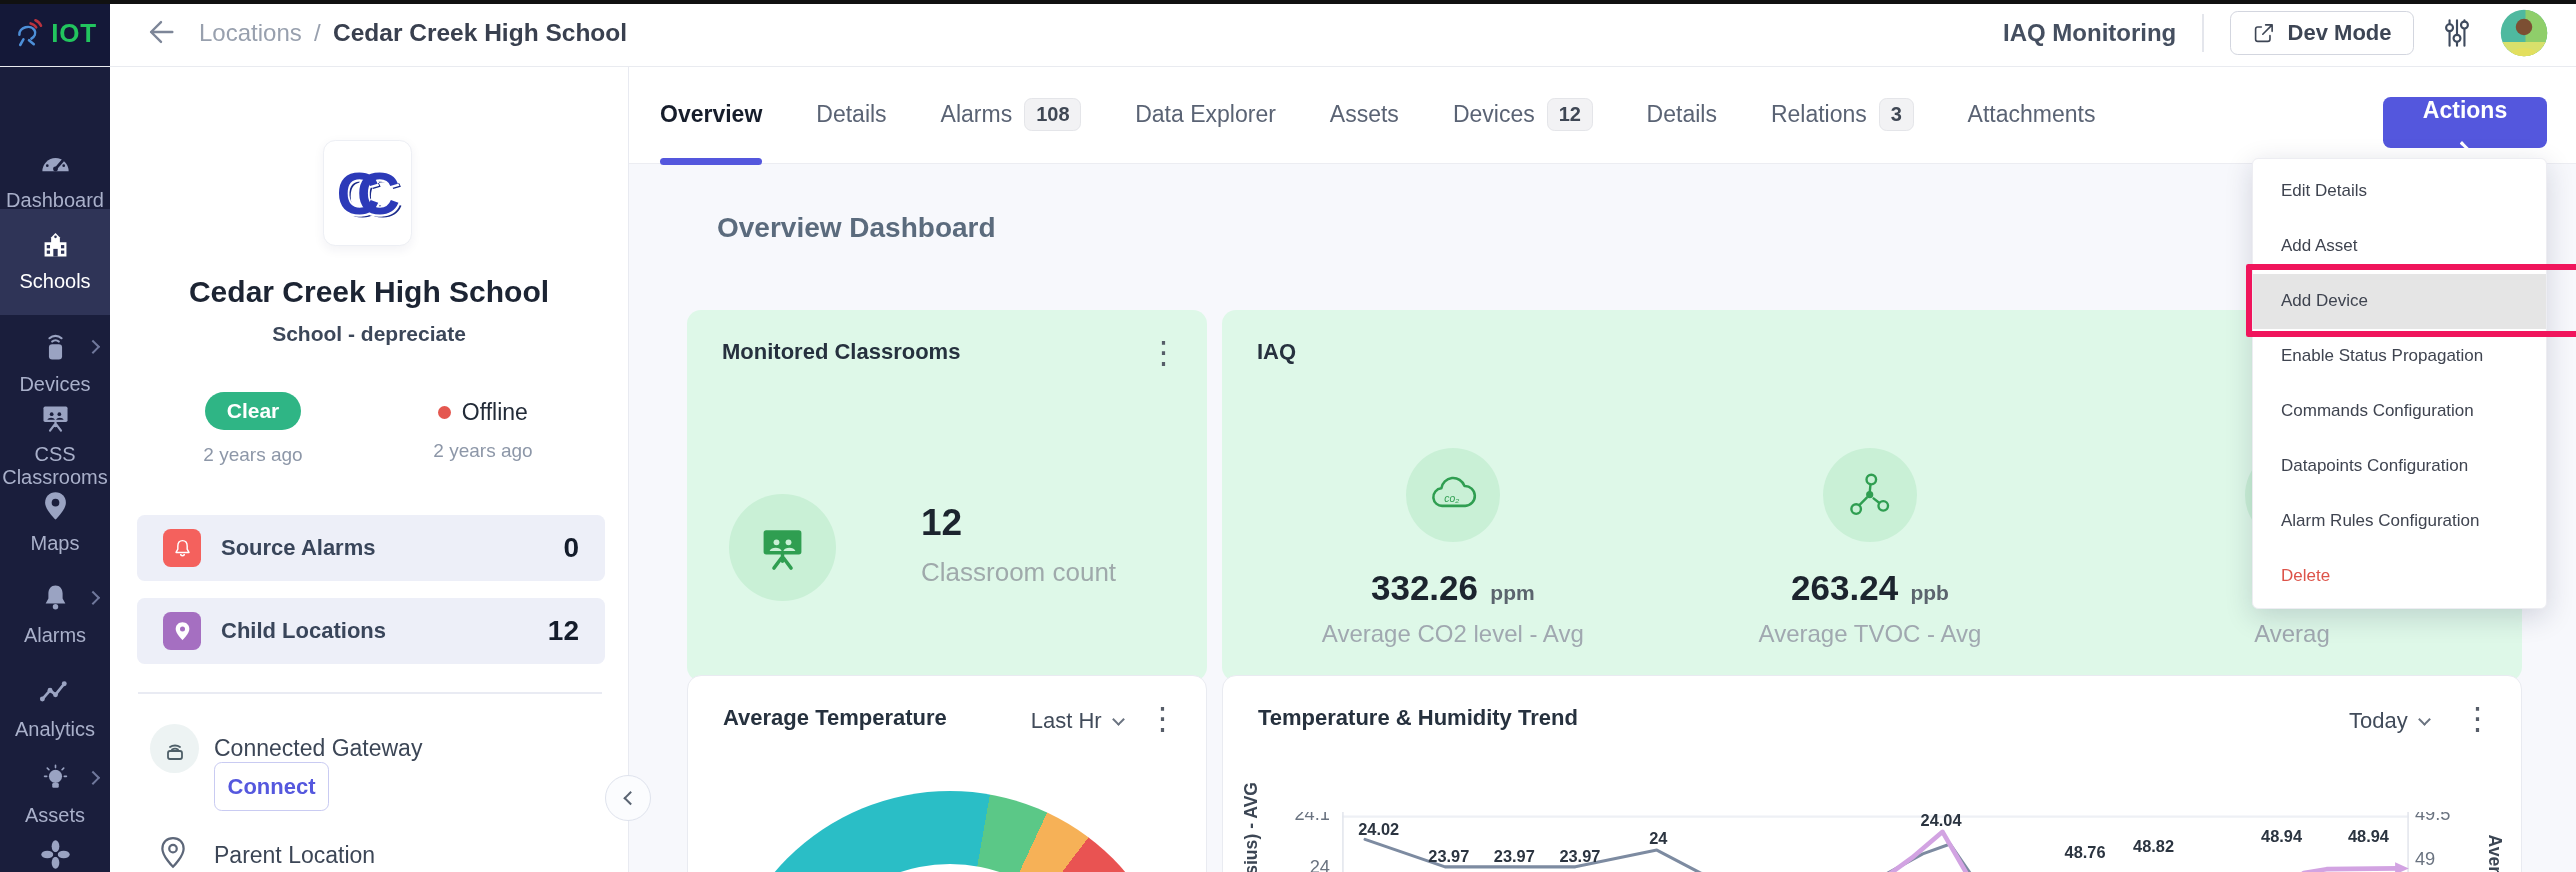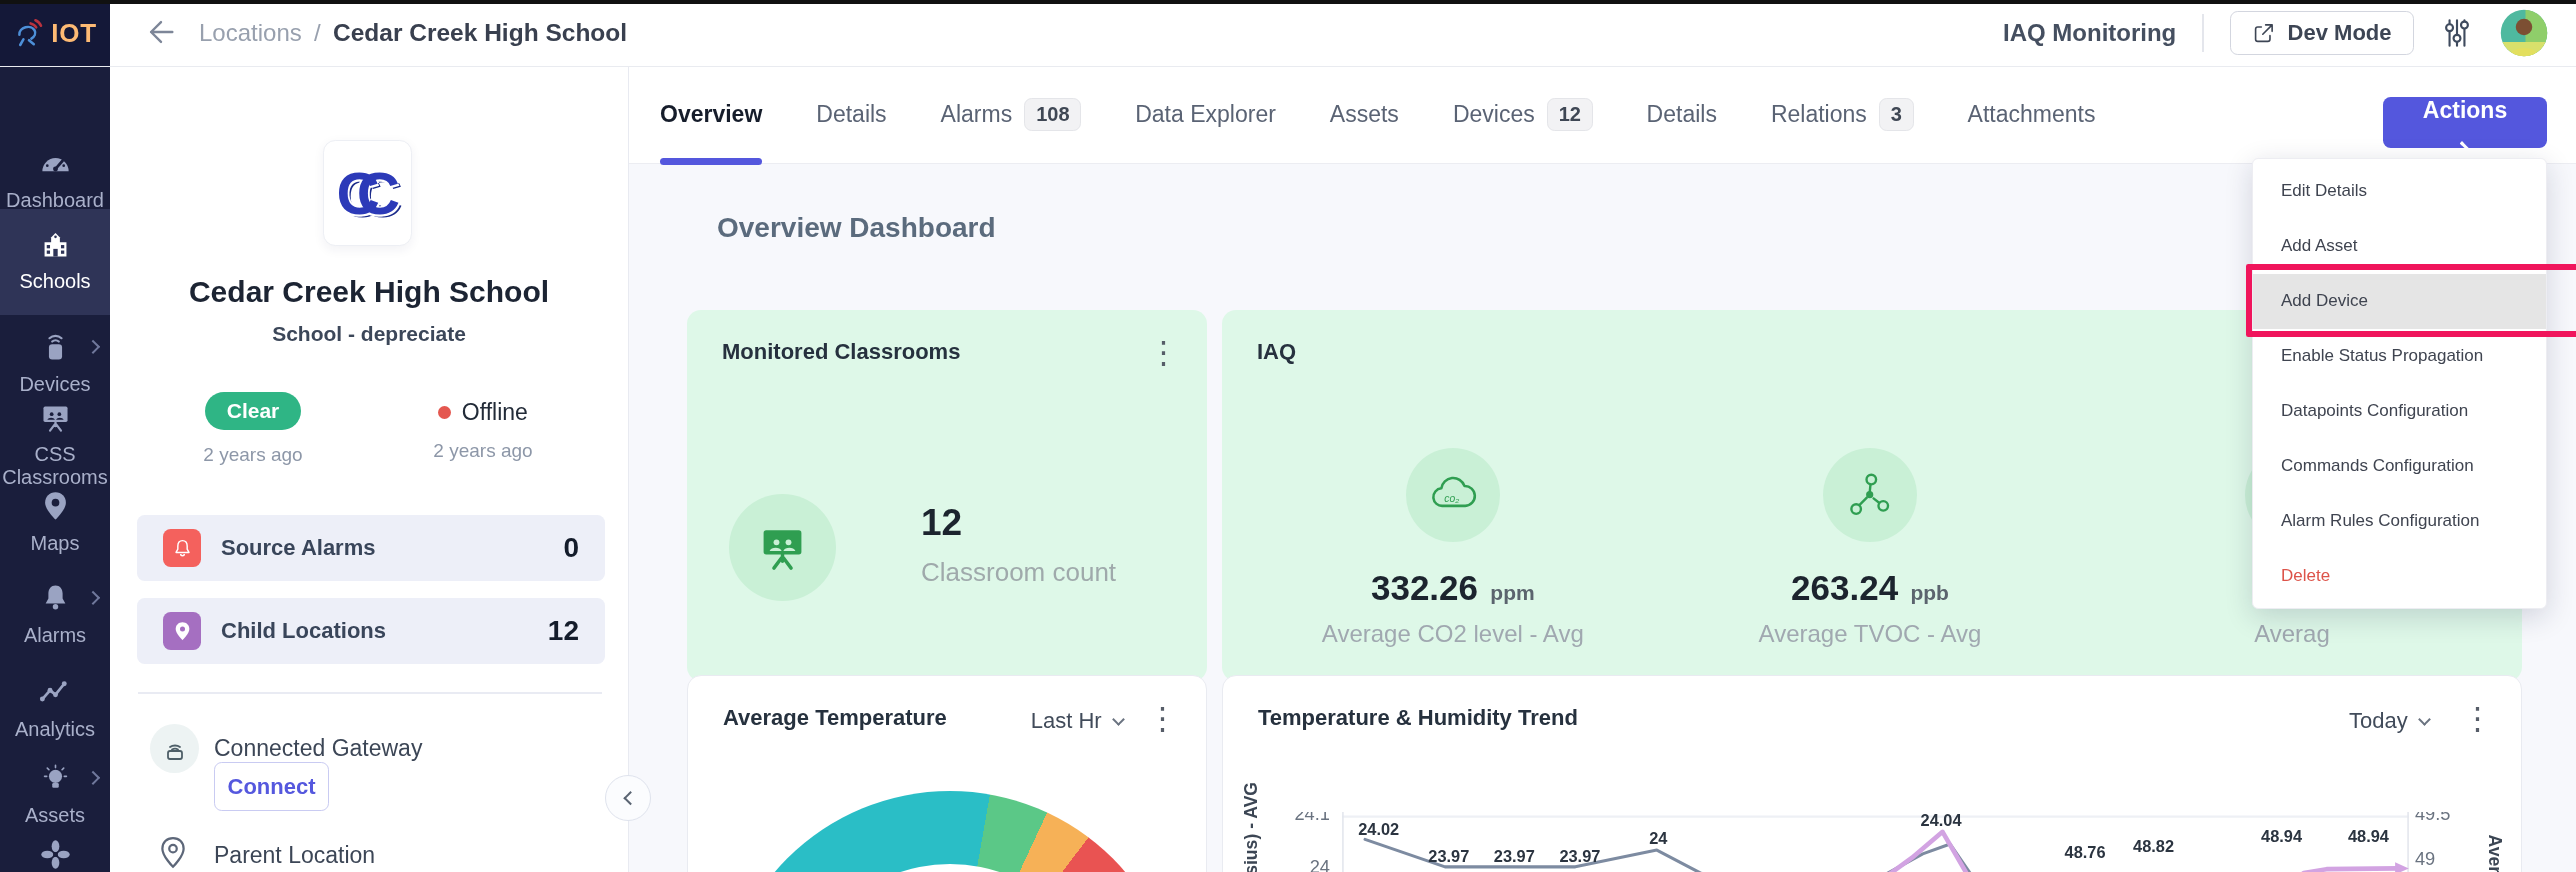--- a/index.html
+++ b/index.html
@@ -5,21 +5,21 @@
   html,body{margin:0;padding:0;background:#fff;}
   #page{position:relative;width:2576px;height:872px;overflow:hidden;
         font-family:"Liberation Sans",sans-serif;background:#fff;color:#222;}
   #top-strip{position:absolute;left:0;top:0;width:2576px;height:3.8px;background:#111;z-index:200;}
 
   
   #topbar{position:absolute;left:0;top:0;width:2576px;height:66px;background:#fff;
           border-bottom:1.5px solid #e9ebf0;display:flex;align-items:center;z-index:40;}
   #logo-block{width:110px;height:66px;background:#141838;display:flex;align-items:center;justify-content:center;gap:6.1px;flex:none;}
   #logo-block svg{width:32px;height:32px;}
-  #logo-text{color:#fdba74;font-size:26px;font-weight:800;letter-spacing:0.8px;text-align:right;}
+  #logo-text{color:#22c55e;font-size:26px;font-weight:800;letter-spacing:0.8px;text-align:right;}
   #back-btn{margin-left:32px;width:37px;height:37px;border:none;background:none;cursor:pointer;padding:0;color:#7d8698;}
   #back-btn svg{width:34px;height:34px;}
   .crumb-parent{margin-left:20px;font-size:24px;color:#98a0ae;}
   .crumb-sep{margin:0 12.3px;font-size:24px;color:#98a0ae;}
   .crumb-current{font-size:24.5px;color:#39404f;font-weight:600;}
   #topbar-right{margin-left:auto;display:flex;align-items:center;gap:26px;margin-right:28px;}
   #app-context{font-size:24px;color:#454f60;font-weight:700;}
   .vdiv{width:1.5px;height:38px;background:#e4e6ec;}
   #devmode-btn{display:flex;align-items:center;gap:12.3px;height:44px;padding:0 21.5px;background:#fff;
                border:1.5px solid #d3d6df;border-radius:7.7px;font-size:22px;color:#3d4554;font-weight:600;cursor:pointer;}
@@ -534,21 +534,21 @@
           </g>
       </svg>
     </div>
   </div>
 
   <ul id="actions-menu">
       <li class="menu-item">Edit Details</li>
       <li class="menu-item">Add Asset</li>
       <li class="menu-item hl">Add Device</li>
       <li class="menu-item">Enable Status Propagation</li>
+      <li class="menu-item">Commands Configuration</li>
       <li class="menu-item">Datapoints Configuration</li>
-      <li class="menu-item">Commands Configuration</li>
       <li class="menu-item">Alarm Rules Configuration</li>
       <li class="menu-item danger">Delete</li>
     </ul>
 
   <div id="annotation-box"></div>
 </div>
 
 
 </body></html>

